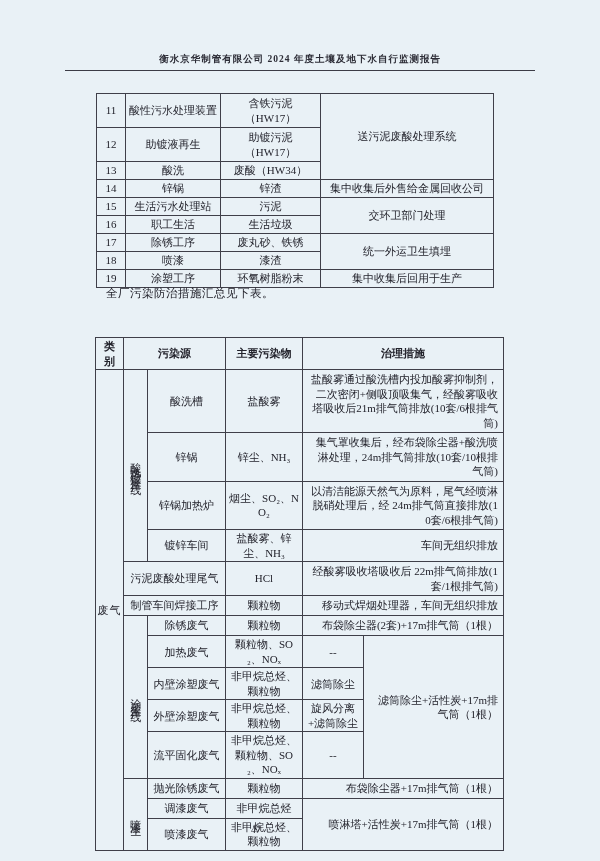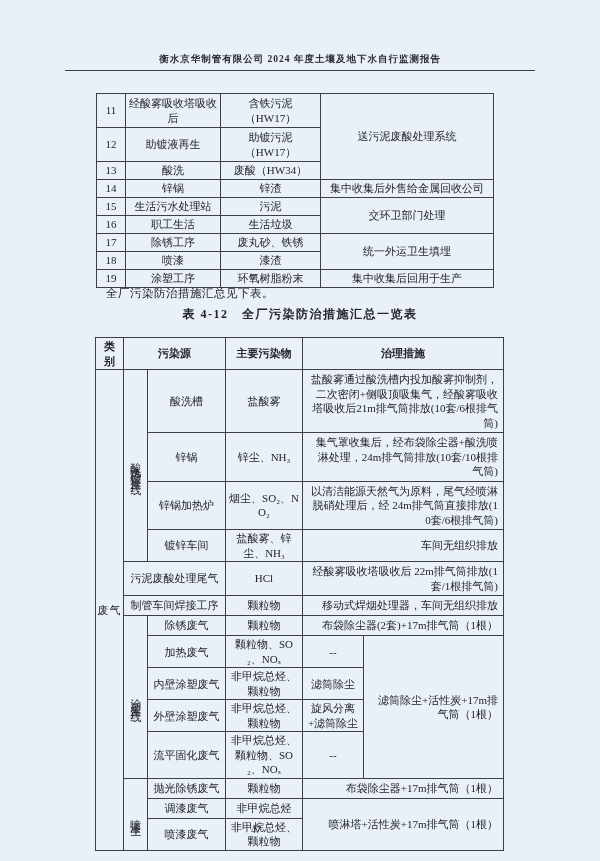--- a/index.html
+++ b/index.html
@@ -71,21 +71,21 @@
   <table class="t1">
     <colgroup>
         <col style="width:29px">
         <col style="width:95px">
         <col style="width:100px">
         <col style="width:173px">
       </colgroup>
     <tbody>
       <tr class="h34">
         <td>11</td>
-        <td>经酸雾吸收塔吸收后</td>
+        <td>酸性污水处理装置</td>
         <td class="pre">含铁污泥
 （HW17）</td>
         <td rowspan="3">送污泥废酸处理系统</td>
       </tr>
       <tr class="h34">
         <td>12</td>
         <td>助镀液再生</td>
         <td class="pre">助镀污泥
 （HW17）</td>
       </tr>
@@ -126,21 +126,20 @@
         <td>19</td>
         <td>涂塑工序</td>
         <td>环氧树脂粉末</td>
         <td>集中收集后回用于生产</td>
       </tr>
     </tbody>
   </table>
 
   <p class="intro">全厂污染防治措施汇总见下表。</p>
 
-  <div class="t2-title">表 4-12　全厂污染防治措施汇总一览表</div>
 
   <table class="t2">
     <colgroup>
         <col style="width:28px">
         <col style="width:24px">
         <col style="width:78px">
         <col style="width:77px">
         <col style="width:61px">
         <col style="width:140px">
       </colgroup>

